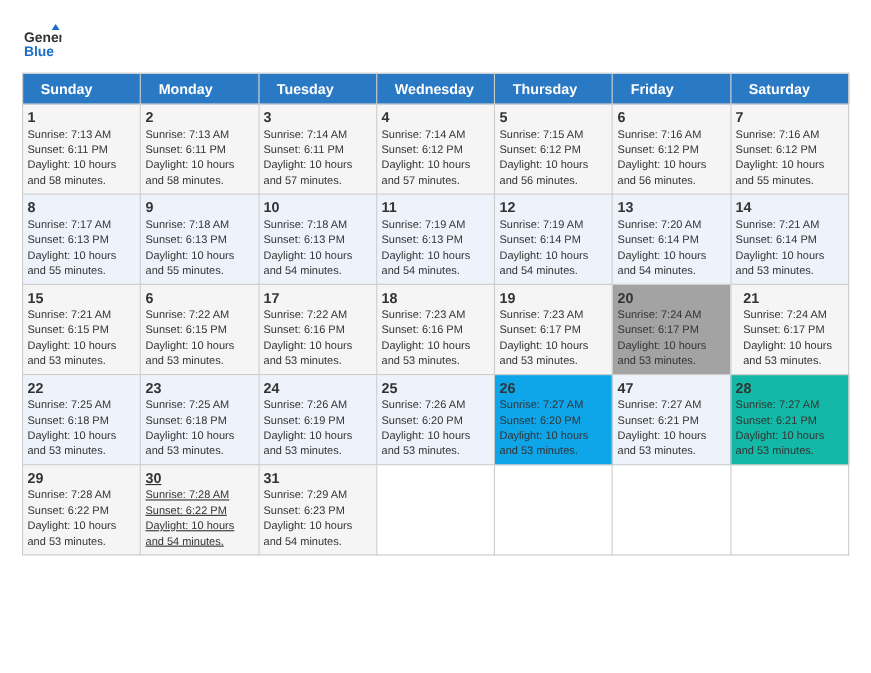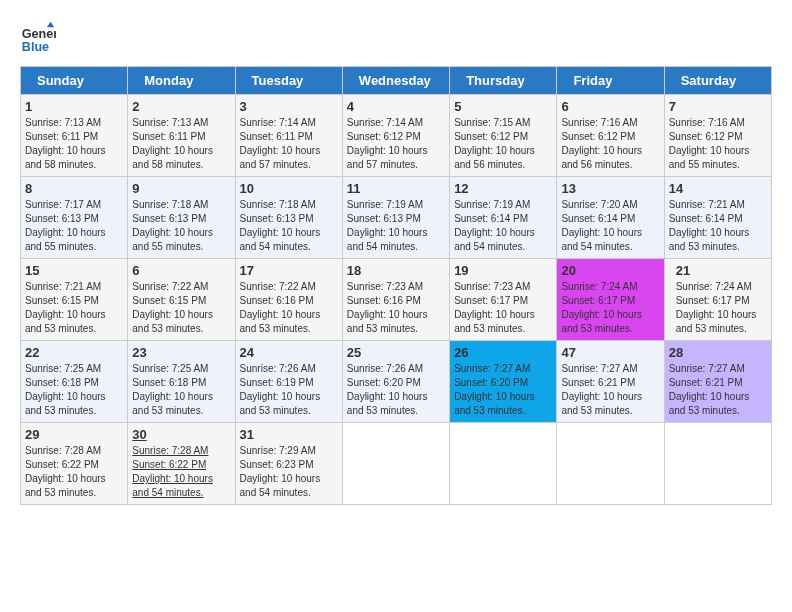--- a/index.html
+++ b/index.html
@@ -187,21 +187,21 @@
         <div class="day-info">Sunrise: 7:22 AM<br>Sunset: 6:16 PM<br>Daylight: 10 hours and 53 minutes.</div>
       </td>
         <td style="background: rgb(245, 245, 245);">
         <span class="day-number">18</span>
         <div class="day-info">Sunrise: 7:23 AM<br>Sunset: 6:16 PM<br>Daylight: 10 hours and 53 minutes.</div>
       </td>
         <td style="background: rgb(245, 245, 245);">
         <span class="day-number">19</span>
         <div class="day-info">Sunrise: 7:23 AM<br>Sunset: 6:17 PM<br>Daylight: 10 hours and 53 minutes.</div>
       </td>
-        <td style="background: #d946ef; margin-left: 48px;">
+        <td style="background: #a3a3a3; margin-left: 48px;">
         <span class="day-number">20</span>
         <div class="day-info">Sunrise: 7:24 AM<br>Sunset: 6:17 PM<br>Daylight: 10 hours and 53 minutes.</div>
       </td>
         <td style="background: rgb(245, 245, 245); padding-left: 11px;">
         <span class="day-number">21</span>
         <div class="day-info">Sunrise: 7:24 AM<br>Sunset: 6:17 PM<br>Daylight: 10 hours and 53 minutes.</div>
       </td>
       </tr>
       <tr>
         <td style="background: rgb(238, 243, 251);">
@@ -221,21 +221,21 @@
         <div class="day-info">Sunrise: 7:26 AM<br>Sunset: 6:20 PM<br>Daylight: 10 hours and 53 minutes.</div>
       </td>
         <td style="background: #0ea5e9;">
         <span class="day-number">26</span>
         <div class="day-info">Sunrise: 7:27 AM<br>Sunset: 6:20 PM<br>Daylight: 10 hours and 53 minutes.</div>
       </td>
         <td style="background: rgb(238, 243, 251);">
         <span class="day-number">47</span>
         <div class="day-info">Sunrise: 7:27 AM<br>Sunset: 6:21 PM<br>Daylight: 10 hours and 53 minutes.</div>
       </td>
-        <td style="background: #c4b5fd;">
+        <td style="background: #14b8a6;">
         <span class="day-number">28</span>
         <div class="day-info">Sunrise: 7:27 AM<br>Sunset: 6:21 PM<br>Daylight: 10 hours and 53 minutes.</div>
       </td>
       </tr>
       <tr>
         <td style="background: rgb(245, 245, 245);">
         <span class="day-number">29</span>
         <div class="day-info">Sunrise: 7:28 AM<br>Sunset: 6:22 PM<br>Daylight: 10 hours and 53 minutes.</div>
       </td>
         <td style="background: rgb(245, 245, 245); text-decoration: underline;">

